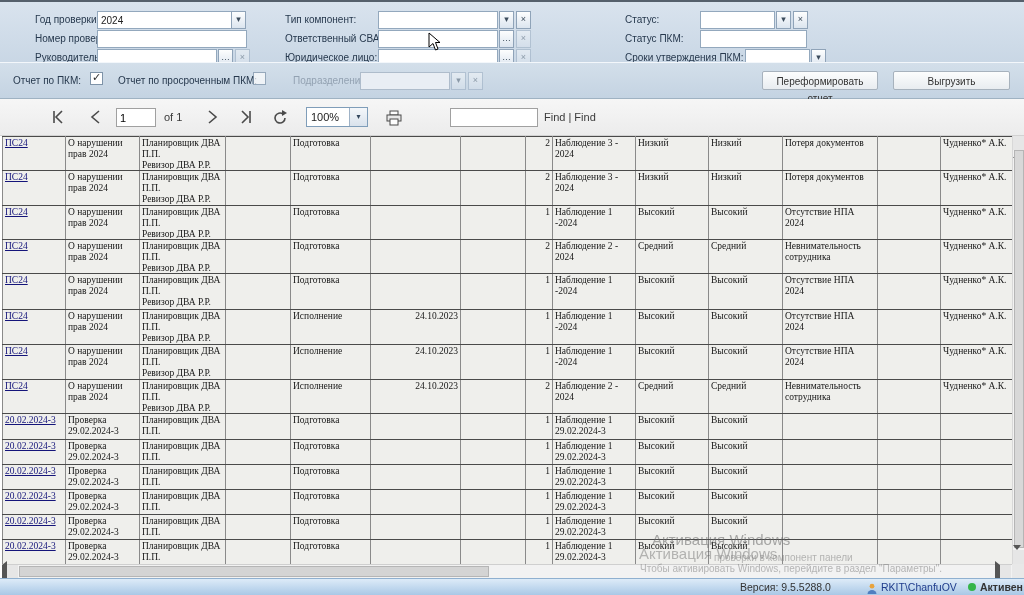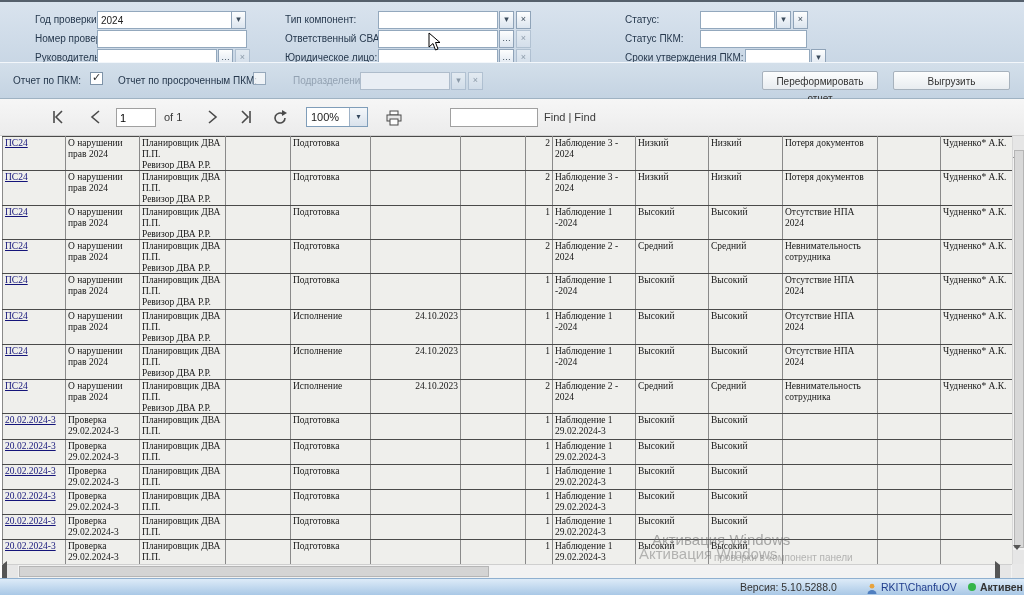--- a/index.html
+++ b/index.html
@@ -438,23 +438,24 @@
   <div class="hscroll">
     <span class="arr" style="left:0;"><span class="tri-lf"></span></span>
     <span class="thumb"></span>
     <span class="arr" style="left:993px;"><span class="tri-rt"></span></span>
   </div>
   <div class="corner"></div>
 
   <div class="wm t1">Активация Windows</div>
   <div class="wm t2">Активация Windows</div>
   <div class="wm s1">проверки в компонент панели</div>
+  <div class="wm s2">Чтобы активировать Windows, перейдите в раздел "Параметры".</div>
 
   <div class="statusbar">
-    <span class="txt" style="left:740px;">Версия: 5.10.5288.0</span>
+    <span class="txt" style="left:740px;">Версия: 9.5.5288.0</span>
     <span style="position:absolute;left:866px;top:2px;">
       <svg width="12" height="12" viewBox="0 0 12 12">
           <circle cx="6" cy="3.2" r="2.4" fill="#e8a33d"></circle>
           <path d="M1.5,11 a4.5,4 0 0 1 9,0 z" fill="#4f7fc0"></path>
         </svg>
     </span>
     <span class="txt user" style="left:881px;">RKIT\ChanfuOV</span>
     <span class="dot" style="left:968px;"></span>
     <span class="txt" style="left:980px;font-weight:bold;">Активен</span>
   </div>

